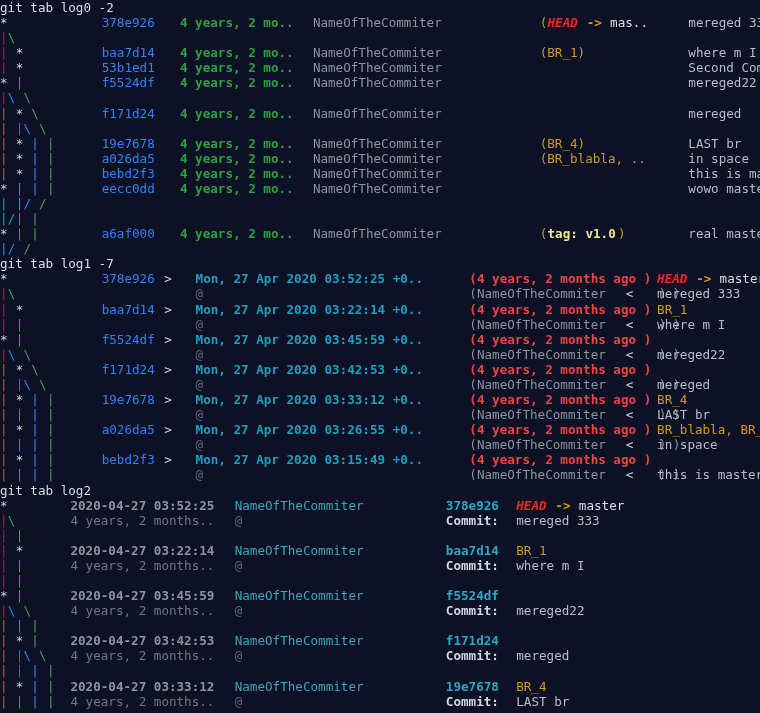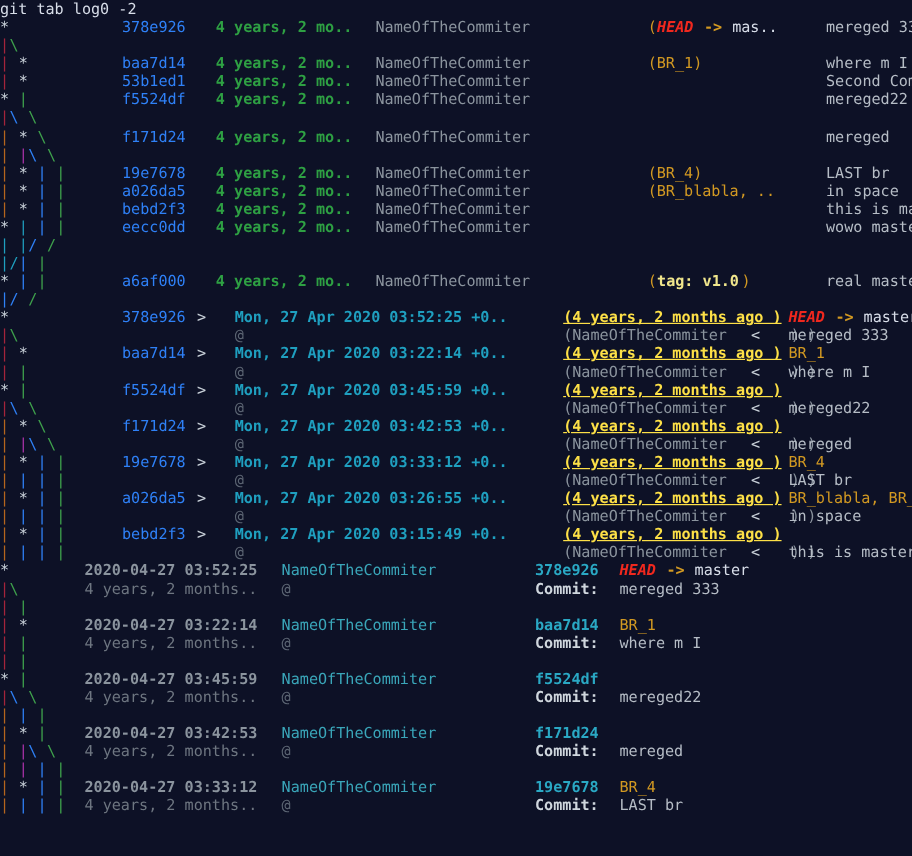--- a/index.html
+++ b/index.html
@@ -31,21 +31,21 @@
   }
   .seg { white-space: pre; }
 
   
   .c-cmd      { color: #d8dee9; }            
   .c-star     { color: #c9d1d9; }            
   .c-hash     { color: #2f81f7; }            
   .c-hash2    { color: #2aa8c4; font-weight: bold; }  
   .c-hash1    { color: #2f81f7; }            
   .c-rel      { color: #2ea043; font-weight: bold; }  
-  .c-relp     { color: #fde047; font-weight: bold; text-decoration: underline; }  
+  .c-relp     { color: #ef4444; font-weight: bold; }  
   .c-name     { color: #8b949e; }            
   .c-namep    { color: #8b949e; }            
   .c-name2    { color: #3aa6b9; }            
   .c-subj     { color: #b6bdc6; }            
   .c-ref      { color: #d29922; }            
   .c-head     { color: #f0281e; font-style: italic; font-weight: bold; } 
   .c-arrow    { color: #d29922; font-weight: bold; }  
   .c-master   { color: #d8dee9; }            
   .c-paren    { color: #d29922; }            
   .c-tag      { color: #f0e68c; font-weight: bold; }  
@@ -79,34 +79,36 @@
     <div class="line" style="position: relative;"><span class="seg g-orange" style="position: absolute; left: 0px; top: 0px;">|</span><span class="seg c-star" style="position: absolute; left: 15.644px; top: 0px;">*</span><span class="seg g-green" style="position: absolute; left: 31.288px; top: 0px;">\</span><span class="seg c-hash" style="position: absolute; left: 101.686px; top: 0px;">f171d24</span><span class="seg c-rel" style="position: absolute; left: 179.906px; top: 0px;">4 years, 2 mo..</span><span class="seg c-name" style="position: absolute; left: 312.88px; top: 0px;">NameOfTheCommiter</span><span class="seg c-subj" style="position: absolute; left: 688.336px; top: 0px;">mereged</span></div>
     <div class="line" style="position: relative;"><span class="seg g-orange" style="position: absolute; left: 0px; top: 0px;">|</span><span class="seg g-magenta" style="position: absolute; left: 15.644px; top: 0px;">|</span><span class="seg g-blue" style="position: absolute; left: 23.466px; top: 0px;">\</span><span class="seg g-green" style="position: absolute; left: 39.11px; top: 0px;">\</span></div>
     <div class="line" style="position: relative;"><span class="seg g-orange" style="position: absolute; left: 0px; top: 0px;">|</span><span class="seg c-star" style="position: absolute; left: 15.644px; top: 0px;">*</span><span class="seg g-blue" style="position: absolute; left: 31.288px; top: 0px;">|</span><span class="seg g-green" style="position: absolute; left: 46.932px; top: 0px;">|</span><span class="seg c-hash" style="position: absolute; left: 101.686px; top: 0px;">19e7678</span><span class="seg c-rel" style="position: absolute; left: 179.906px; top: 0px;">4 years, 2 mo..</span><span class="seg c-name" style="position: absolute; left: 312.88px; top: 0px;">NameOfTheCommiter</span><span class="seg c-ref" style="position: absolute; left: 539.718px; top: 0px;">(BR_4)</span><span class="seg c-subj" style="position: absolute; left: 688.336px; top: 0px;">LAST br</span></div>
     <div class="line" style="position: relative;"><span class="seg g-orange" style="position: absolute; left: 0px; top: 0px;">|</span><span class="seg c-star" style="position: absolute; left: 15.644px; top: 0px;">*</span><span class="seg g-blue" style="position: absolute; left: 31.288px; top: 0px;">|</span><span class="seg g-green" style="position: absolute; left: 46.932px; top: 0px;">|</span><span class="seg c-hash" style="position: absolute; left: 101.686px; top: 0px;">a026da5</span><span class="seg c-rel" style="position: absolute; left: 179.906px; top: 0px;">4 years, 2 mo..</span><span class="seg c-name" style="position: absolute; left: 312.88px; top: 0px;">NameOfTheCommiter</span><span class="seg c-ref" style="position: absolute; left: 539.718px; top: 0px;">(BR_blabla, ..</span><span class="seg c-subj" style="position: absolute; left: 688.336px; top: 0px;">in space</span></div>
     <div class="line" style="position: relative;"><span class="seg g-orange" style="position: absolute; left: 0px; top: 0px;">|</span><span class="seg c-star" style="position: absolute; left: 15.644px; top: 0px;">*</span><span class="seg g-blue" style="position: absolute; left: 31.288px; top: 0px;">|</span><span class="seg g-green" style="position: absolute; left: 46.932px; top: 0px;">|</span><span class="seg c-hash" style="position: absolute; left: 101.686px; top: 0px;">bebd2f3</span><span class="seg c-rel" style="position: absolute; left: 179.906px; top: 0px;">4 years, 2 mo..</span><span class="seg c-name" style="position: absolute; left: 312.88px; top: 0px;">NameOfTheCommiter</span><span class="seg c-subj" style="position: absolute; left: 688.336px; top: 0px;">this is master</span></div>
     <div class="line" style="position: relative;"><span class="seg c-star" style="position: absolute; left: 0px; top: 0px;">*</span><span class="seg g-teal" style="position: absolute; left: 15.644px; top: 0px;">|</span><span class="seg g-blue" style="position: absolute; left: 31.288px; top: 0px;">|</span><span class="seg g-green" style="position: absolute; left: 46.932px; top: 0px;">|</span><span class="seg c-hash" style="position: absolute; left: 101.686px; top: 0px;">eecc0dd</span><span class="seg c-rel" style="position: absolute; left: 179.906px; top: 0px;">4 years, 2 mo..</span><span class="seg c-name" style="position: absolute; left: 312.88px; top: 0px;">NameOfTheCommiter</span><span class="seg c-subj" style="position: absolute; left: 688.336px; top: 0px;">wowo master</span></div>
     <div class="line" style="position: relative;"><span class="seg g-teal" style="position: absolute; left: 0px; top: 0px;">|</span><span class="seg g-teal" style="position: absolute; left: 15.644px; top: 0px;">|</span><span class="seg g-blue" style="position: absolute; left: 23.466px; top: 0px;">/</span><span class="seg g-green" style="position: absolute; left: 39.11px; top: 0px;">/</span></div>
     <div class="line" style="position: relative;"><span class="seg g-teal" style="position: absolute; left: 0px; top: 0px;">|</span><span class="seg g-teal" style="position: absolute; left: 7.822px; top: 0px;">/</span><span class="seg g-blue" style="position: absolute; left: 15.644px; top: 0px;">|</span><span class="seg g-green" style="position: absolute; left: 31.288px; top: 0px;">|</span></div>
     <div class="line" style="position: relative;"><span class="seg c-star" style="position: absolute; left: 0px; top: 0px;">*</span><span class="seg g-blue" style="position: absolute; left: 15.644px; top: 0px;">|</span><span class="seg g-green" style="position: absolute; left: 31.288px; top: 0px;">|</span><span class="seg c-hash" style="position: absolute; left: 101.686px; top: 0px;">a6af000</span><span class="seg c-rel" style="position: absolute; left: 179.906px; top: 0px;">4 years, 2 mo..</span><span class="seg c-name" style="position: absolute; left: 312.88px; top: 0px;">NameOfTheCommiter</span><span class="seg c-paren" style="position: absolute; left: 539.718px; top: 0px;">(</span><span class="seg c-tag" style="position: absolute; left: 547.54px; top: 0px;">tag: v1.0</span><span class="seg c-paren" style="position: absolute; left: 617.938px; top: 0px;">)</span><span class="seg c-subj" style="position: absolute; left: 688.336px; top: 0px;">real master</span></div>
     <div class="line" style="position: relative;"><span class="seg g-blue" style="position: absolute; left: 0px; top: 0px;">|</span><span class="seg g-blue" style="position: absolute; left: 7.822px; top: 0px;">/</span><span class="seg g-green" style="position: absolute; left: 23.466px; top: 0px;">/</span></div>
+    <div class="line" style="position: relative;"><span class="seg c-cmd" style="position: absolute; left: 0px; top: 0px;">git tab log1 -7</span></div>
     <div class="line" style="position: relative;"><span class="seg c-star" style="position: absolute; left: 0px; top: 0px;">*</span><span class="seg c-hash1" style="position: absolute; left: 101.686px; top: 0px;">378e926</span><span class="seg c-gt" style="position: absolute; left: 164.262px; top: 0px;">&gt;</span><span class="seg c-date" style="position: absolute; left: 195.55px; top: 0px;">Mon, 27 Apr 2020 03:52:25 +0..</span><span class="seg c-relp" style="position: absolute; left: 469.32px; top: 0px;">(4 years, 2 months ago )</span><span class="seg c-head" style="position: absolute; left: 657.048px; top: 0px;">HEAD</span><span class="seg c-arrow" style="position: absolute; left: 696.158px; top: 0px;">-&gt;</span><span class="seg c-master" style="position: absolute; left: 719.624px; top: 0px;">master</span></div>
     <div class="line" style="position: relative;"><span class="seg g-red" style="position: absolute; left: 0px; top: 0px;">|</span><span class="seg g-green" style="position: absolute; left: 7.822px; top: 0px;">\</span><span class="seg c-at" style="position: absolute; left: 195.55px; top: 0px;">@</span><span class="seg c-namep" style="position: absolute; left: 469.32px; top: 0px;">(NameOfTheCommiter       )</span><span class="seg c-namep" style="position: absolute; left: 672.692px; top: 0px;">)</span><span class="seg c-lt" style="position: absolute; left: 625.76px; top: 0px;">&lt;</span><span class="seg c-subj" style="position: absolute; left: 657.048px; top: 0px;">mereged 333</span></div>
     <div class="line" style="position: relative;"><span class="seg g-red" style="position: absolute; left: 0px; top: 0px;">|</span><span class="seg c-star" style="position: absolute; left: 15.644px; top: 0px;">*</span><span class="seg c-hash1" style="position: absolute; left: 101.686px; top: 0px;">baa7d14</span><span class="seg c-gt" style="position: absolute; left: 164.262px; top: 0px;">&gt;</span><span class="seg c-date" style="position: absolute; left: 195.55px; top: 0px;">Mon, 27 Apr 2020 03:22:14 +0..</span><span class="seg c-relp" style="position: absolute; left: 469.32px; top: 0px;">(4 years, 2 months ago )</span><span class="seg c-ref" style="position: absolute; left: 657.048px; top: 0px;">BR_1</span></div>
     <div class="line" style="position: relative;"><span class="seg g-red" style="position: absolute; left: 0px; top: 0px;">|</span><span class="seg g-green" style="position: absolute; left: 15.644px; top: 0px;">|</span><span class="seg c-at" style="position: absolute; left: 195.55px; top: 0px;">@</span><span class="seg c-namep" style="position: absolute; left: 469.32px; top: 0px;">(NameOfTheCommiter       )</span><span class="seg c-namep" style="position: absolute; left: 672.692px; top: 0px;">)</span><span class="seg c-lt" style="position: absolute; left: 625.76px; top: 0px;">&lt;</span><span class="seg c-subj" style="position: absolute; left: 657.048px; top: 0px;">where m I</span></div>
     <div class="line" style="position: relative;"><span class="seg c-star" style="position: absolute; left: 0px; top: 0px;">*</span><span class="seg g-green" style="position: absolute; left: 15.644px; top: 0px;">|</span><span class="seg c-hash1" style="position: absolute; left: 101.686px; top: 0px;">f5524df</span><span class="seg c-gt" style="position: absolute; left: 164.262px; top: 0px;">&gt;</span><span class="seg c-date" style="position: absolute; left: 195.55px; top: 0px;">Mon, 27 Apr 2020 03:45:59 +0..</span><span class="seg c-relp" style="position: absolute; left: 469.32px; top: 0px;">(4 years, 2 months ago )</span></div>
     <div class="line" style="position: relative;"><span class="seg g-red" style="position: absolute; left: 0px; top: 0px;">|</span><span class="seg g-blue" style="position: absolute; left: 7.822px; top: 0px;">\</span><span class="seg g-green" style="position: absolute; left: 23.466px; top: 0px;">\</span><span class="seg c-at" style="position: absolute; left: 195.55px; top: 0px;">@</span><span class="seg c-namep" style="position: absolute; left: 469.32px; top: 0px;">(NameOfTheCommiter       )</span><span class="seg c-namep" style="position: absolute; left: 672.692px; top: 0px;">)</span><span class="seg c-lt" style="position: absolute; left: 625.76px; top: 0px;">&lt;</span><span class="seg c-subj" style="position: absolute; left: 657.048px; top: 0px;">mereged22</span></div>
     <div class="line" style="position: relative;"><span class="seg g-orange" style="position: absolute; left: 0px; top: 0px;">|</span><span class="seg c-star" style="position: absolute; left: 15.644px; top: 0px;">*</span><span class="seg g-green" style="position: absolute; left: 31.288px; top: 0px;">\</span><span class="seg c-hash1" style="position: absolute; left: 101.686px; top: 0px;">f171d24</span><span class="seg c-gt" style="position: absolute; left: 164.262px; top: 0px;">&gt;</span><span class="seg c-date" style="position: absolute; left: 195.55px; top: 0px;">Mon, 27 Apr 2020 03:42:53 +0..</span><span class="seg c-relp" style="position: absolute; left: 469.32px; top: 0px;">(4 years, 2 months ago )</span></div>
     <div class="line" style="position: relative;"><span class="seg g-orange" style="position: absolute; left: 0px; top: 0px;">|</span><span class="seg g-magenta" style="position: absolute; left: 15.644px; top: 0px;">|</span><span class="seg g-blue" style="position: absolute; left: 23.466px; top: 0px;">\</span><span class="seg g-green" style="position: absolute; left: 39.11px; top: 0px;">\</span><span class="seg c-at" style="position: absolute; left: 195.55px; top: 0px;">@</span><span class="seg c-namep" style="position: absolute; left: 469.32px; top: 0px;">(NameOfTheCommiter       )</span><span class="seg c-namep" style="position: absolute; left: 672.692px; top: 0px;">)</span><span class="seg c-lt" style="position: absolute; left: 625.76px; top: 0px;">&lt;</span><span class="seg c-subj" style="position: absolute; left: 657.048px; top: 0px;">mereged</span></div>
     <div class="line" style="position: relative;"><span class="seg g-orange" style="position: absolute; left: 0px; top: 0px;">|</span><span class="seg c-star" style="position: absolute; left: 15.644px; top: 0px;">*</span><span class="seg g-blue" style="position: absolute; left: 31.288px; top: 0px;">|</span><span class="seg g-green" style="position: absolute; left: 46.932px; top: 0px;">|</span><span class="seg c-hash1" style="position: absolute; left: 101.686px; top: 0px;">19e7678</span><span class="seg c-gt" style="position: absolute; left: 164.262px; top: 0px;">&gt;</span><span class="seg c-date" style="position: absolute; left: 195.55px; top: 0px;">Mon, 27 Apr 2020 03:33:12 +0..</span><span class="seg c-relp" style="position: absolute; left: 469.32px; top: 0px;">(4 years, 2 months ago )</span><span class="seg c-ref" style="position: absolute; left: 657.048px; top: 0px;">BR_4</span></div>
     <div class="line" style="position: relative;"><span class="seg g-orange" style="position: absolute; left: 0px; top: 0px;">|</span><span class="seg g-blue" style="position: absolute; left: 15.644px; top: 0px;">|</span><span class="seg g-blue" style="position: absolute; left: 31.288px; top: 0px;">|</span><span class="seg g-green" style="position: absolute; left: 46.932px; top: 0px;">|</span><span class="seg c-at" style="position: absolute; left: 195.55px; top: 0px;">@</span><span class="seg c-namep" style="position: absolute; left: 469.32px; top: 0px;">(NameOfTheCommiter       )</span><span class="seg c-namep" style="position: absolute; left: 672.692px; top: 0px;">)</span><span class="seg c-lt" style="position: absolute; left: 625.76px; top: 0px;">&lt;</span><span class="seg c-subj" style="position: absolute; left: 657.048px; top: 0px;">LAST br</span></div>
     <div class="line" style="position: relative;"><span class="seg g-orange" style="position: absolute; left: 0px; top: 0px;">|</span><span class="seg c-star" style="position: absolute; left: 15.644px; top: 0px;">*</span><span class="seg g-blue" style="position: absolute; left: 31.288px; top: 0px;">|</span><span class="seg g-green" style="position: absolute; left: 46.932px; top: 0px;">|</span><span class="seg c-hash1" style="position: absolute; left: 101.686px; top: 0px;">a026da5</span><span class="seg c-gt" style="position: absolute; left: 164.262px; top: 0px;">&gt;</span><span class="seg c-date" style="position: absolute; left: 195.55px; top: 0px;">Mon, 27 Apr 2020 03:26:55 +0..</span><span class="seg c-relp" style="position: absolute; left: 469.32px; top: 0px;">(4 years, 2 months ago )</span><span class="seg c-ref" style="position: absolute; left: 657.048px; top: 0px;">BR_blabla, BR_3</span></div>
     <div class="line" style="position: relative;"><span class="seg g-orange" style="position: absolute; left: 0px; top: 0px;">|</span><span class="seg g-blue" style="position: absolute; left: 15.644px; top: 0px;">|</span><span class="seg g-blue" style="position: absolute; left: 31.288px; top: 0px;">|</span><span class="seg g-green" style="position: absolute; left: 46.932px; top: 0px;">|</span><span class="seg c-at" style="position: absolute; left: 195.55px; top: 0px;">@</span><span class="seg c-namep" style="position: absolute; left: 469.32px; top: 0px;">(NameOfTheCommiter       )</span><span class="seg c-namep" style="position: absolute; left: 672.692px; top: 0px;">)</span><span class="seg c-lt" style="position: absolute; left: 625.76px; top: 0px;">&lt;</span><span class="seg c-subj" style="position: absolute; left: 657.048px; top: 0px;">in space</span></div>
     <div class="line" style="position: relative;"><span class="seg g-orange" style="position: absolute; left: 0px; top: 0px;">|</span><span class="seg c-star" style="position: absolute; left: 15.644px; top: 0px;">*</span><span class="seg g-blue" style="position: absolute; left: 31.288px; top: 0px;">|</span><span class="seg g-green" style="position: absolute; left: 46.932px; top: 0px;">|</span><span class="seg c-hash1" style="position: absolute; left: 101.686px; top: 0px;">bebd2f3</span><span class="seg c-gt" style="position: absolute; left: 164.262px; top: 0px;">&gt;</span><span class="seg c-date" style="position: absolute; left: 195.55px; top: 0px;">Mon, 27 Apr 2020 03:15:49 +0..</span><span class="seg c-relp" style="position: absolute; left: 469.32px; top: 0px;">(4 years, 2 months ago )</span></div>
     <div class="line" style="position: relative;"><span class="seg g-orange" style="position: absolute; left: 0px; top: 0px;">|</span><span class="seg g-blue" style="position: absolute; left: 15.644px; top: 0px;">|</span><span class="seg g-blue" style="position: absolute; left: 31.288px; top: 0px;">|</span><span class="seg g-green" style="position: absolute; left: 46.932px; top: 0px;">|</span><span class="seg c-at" style="position: absolute; left: 195.55px; top: 0px;">@</span><span class="seg c-namep" style="position: absolute; left: 469.32px; top: 0px;">(NameOfTheCommiter       )</span><span class="seg c-namep" style="position: absolute; left: 672.692px; top: 0px;">)</span><span class="seg c-lt" style="position: absolute; left: 625.76px; top: 0px;">&lt;</span><span class="seg c-subj" style="position: absolute; left: 657.048px; top: 0px;">this is master</span></div>
+    <div class="line" style="position: relative;"><span class="seg c-cmd" style="position: absolute; left: 0px; top: 0px;">git tab log2</span></div>
     <div class="line" style="position: relative;"><span class="seg c-star" style="position: absolute; left: 0px; top: 0px;">*</span><span class="seg c-date2" style="position: absolute; left: 70.398px; top: 0px;">2020-04-27 03:52:25</span><span class="seg c-name2" style="position: absolute; left: 234.66px; top: 0px;">NameOfTheCommiter</span><span class="seg c-hash2" style="position: absolute; left: 445.854px; top: 0px;">378e926</span><span class="seg c-head" style="position: absolute; left: 516.252px; top: 0px;">HEAD</span><span class="seg c-arrow" style="position: absolute; left: 555.362px; top: 0px;">-&gt;</span><span class="seg c-master" style="position: absolute; left: 578.828px; top: 0px;">master</span></div>
     <div class="line" style="position: relative;"><span class="seg g-red" style="position: absolute; left: 0px; top: 0px;">|</span><span class="seg g-green" style="position: absolute; left: 7.822px; top: 0px;">\</span><span class="seg c-relgrey" style="position: absolute; left: 70.398px; top: 0px;">4 years, 2 months..</span><span class="seg c-at" style="position: absolute; left: 234.66px; top: 0px;">@</span><span class="seg c-commit" style="position: absolute; left: 445.854px; top: 0px;">Commit:</span><span class="seg c-subj" style="position: absolute; left: 516.252px; top: 0px;">mereged 333</span></div>
     <div class="line" style="position: relative;"><span class="seg g-red" style="position: absolute; left: 0px; top: 0px;">|</span><span class="seg g-green" style="position: absolute; left: 15.644px; top: 0px;">|</span></div>
     <div class="line" style="position: relative;"><span class="seg g-red" style="position: absolute; left: 0px; top: 0px;">|</span><span class="seg c-star" style="position: absolute; left: 15.644px; top: 0px;">*</span><span class="seg c-date2" style="position: absolute; left: 70.398px; top: 0px;">2020-04-27 03:22:14</span><span class="seg c-name2" style="position: absolute; left: 234.66px; top: 0px;">NameOfTheCommiter</span><span class="seg c-hash2" style="position: absolute; left: 445.854px; top: 0px;">baa7d14</span><span class="seg c-ref" style="position: absolute; left: 516.252px; top: 0px;">BR_1</span></div>
     <div class="line" style="position: relative;"><span class="seg g-red" style="position: absolute; left: 0px; top: 0px;">|</span><span class="seg g-green" style="position: absolute; left: 15.644px; top: 0px;">|</span><span class="seg c-relgrey" style="position: absolute; left: 70.398px; top: 0px;">4 years, 2 months..</span><span class="seg c-at" style="position: absolute; left: 234.66px; top: 0px;">@</span><span class="seg c-commit" style="position: absolute; left: 445.854px; top: 0px;">Commit:</span><span class="seg c-subj" style="position: absolute; left: 516.252px; top: 0px;">where m I</span></div>
     <div class="line" style="position: relative;"><span class="seg g-red" style="position: absolute; left: 0px; top: 0px;">|</span><span class="seg g-green" style="position: absolute; left: 15.644px; top: 0px;">|</span></div>
     <div class="line" style="position: relative;"><span class="seg c-star" style="position: absolute; left: 0px; top: 0px;">*</span><span class="seg g-green" style="position: absolute; left: 15.644px; top: 0px;">|</span><span class="seg c-date2" style="position: absolute; left: 70.398px; top: 0px;">2020-04-27 03:45:59</span><span class="seg c-name2" style="position: absolute; left: 234.66px; top: 0px;">NameOfTheCommiter</span><span class="seg c-hash2" style="position: absolute; left: 445.854px; top: 0px;">f5524df</span></div>
     <div class="line" style="position: relative;"><span class="seg g-red" style="position: absolute; left: 0px; top: 0px;">|</span><span class="seg g-blue" style="position: absolute; left: 7.822px; top: 0px;">\</span><span class="seg g-green" style="position: absolute; left: 23.466px; top: 0px;">\</span><span class="seg c-relgrey" style="position: absolute; left: 70.398px; top: 0px;">4 years, 2 months..</span><span class="seg c-at" style="position: absolute; left: 234.66px; top: 0px;">@</span><span class="seg c-commit" style="position: absolute; left: 445.854px; top: 0px;">Commit:</span><span class="seg c-subj" style="position: absolute; left: 516.252px; top: 0px;">mereged22</span></div>
     <div class="line" style="position: relative;"><span class="seg g-orange" style="position: absolute; left: 0px; top: 0px;">|</span><span class="seg g-blue" style="position: absolute; left: 15.644px; top: 0px;">|</span><span class="seg g-green" style="position: absolute; left: 31.288px; top: 0px;">|</span></div>
     <div class="line" style="position: relative;"><span class="seg g-orange" style="position: absolute; left: 0px; top: 0px;">|</span><span class="seg c-star" style="position: absolute; left: 15.644px; top: 0px;">*</span><span class="seg g-green" style="position: absolute; left: 31.288px; top: 0px;">|</span><span class="seg c-date2" style="position: absolute; left: 70.398px; top: 0px;">2020-04-27 03:42:53</span><span class="seg c-name2" style="position: absolute; left: 234.66px; top: 0px;">NameOfTheCommiter</span><span class="seg c-hash2" style="position: absolute; left: 445.854px; top: 0px;">f171d24</span></div>

